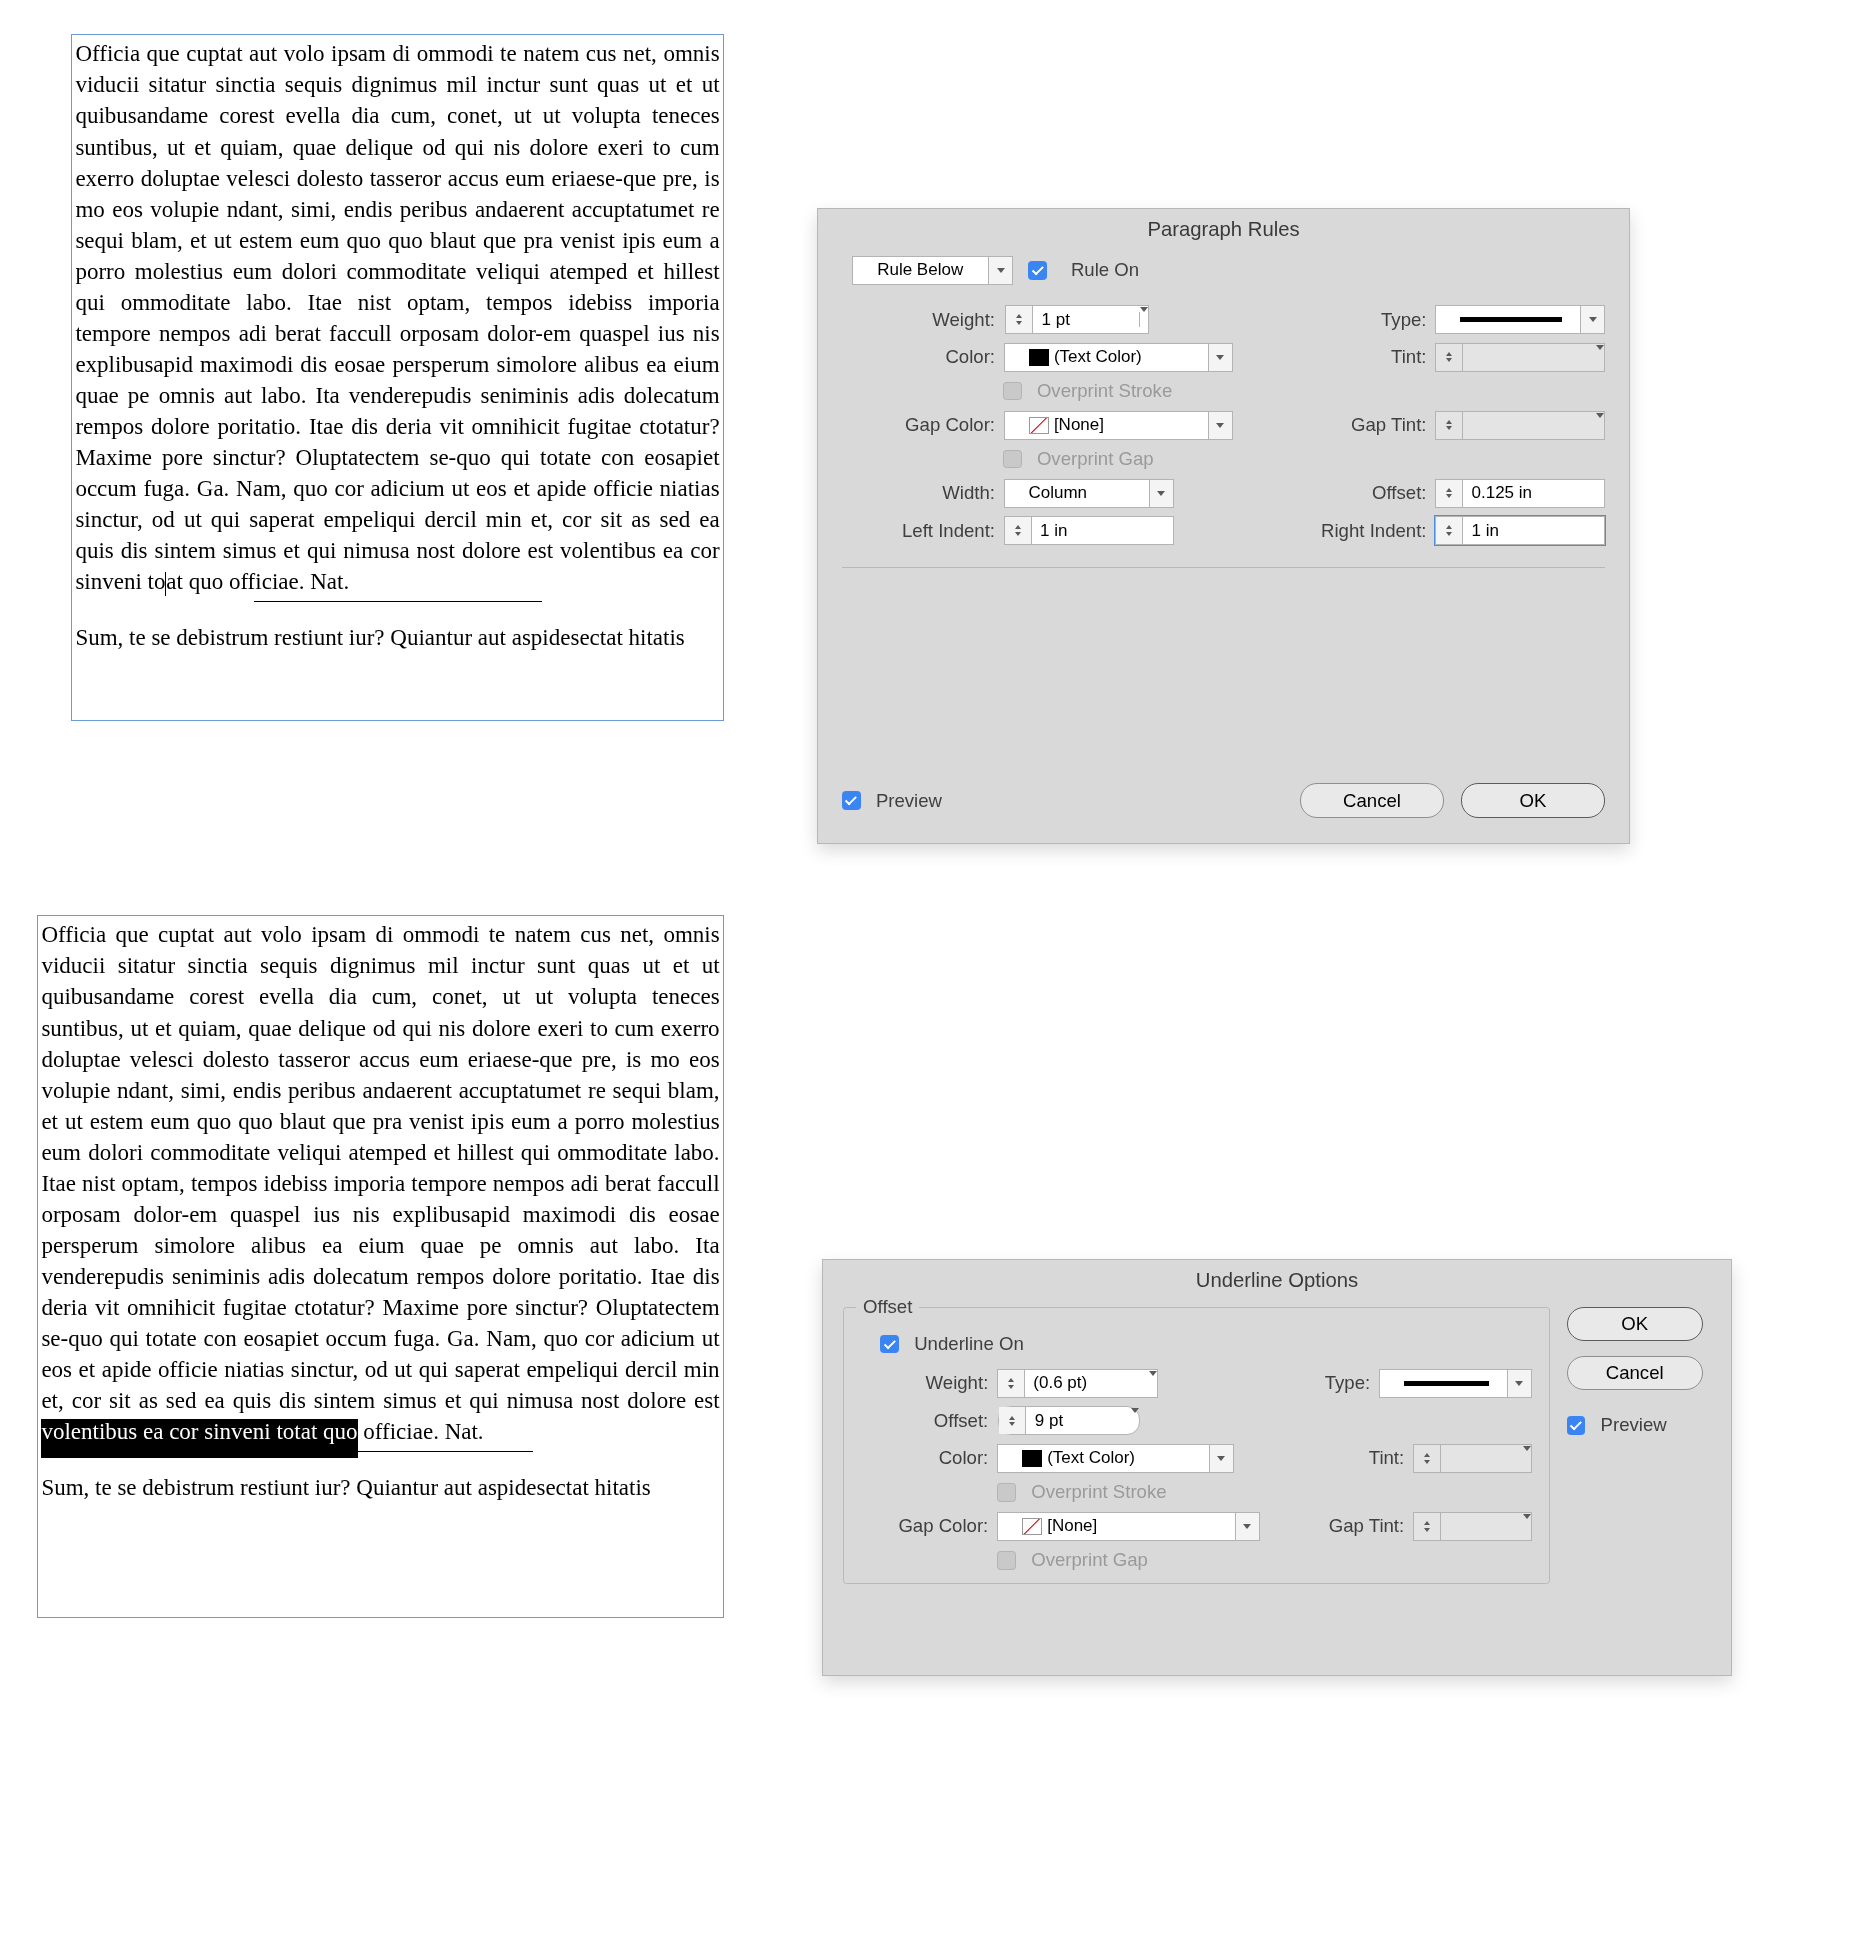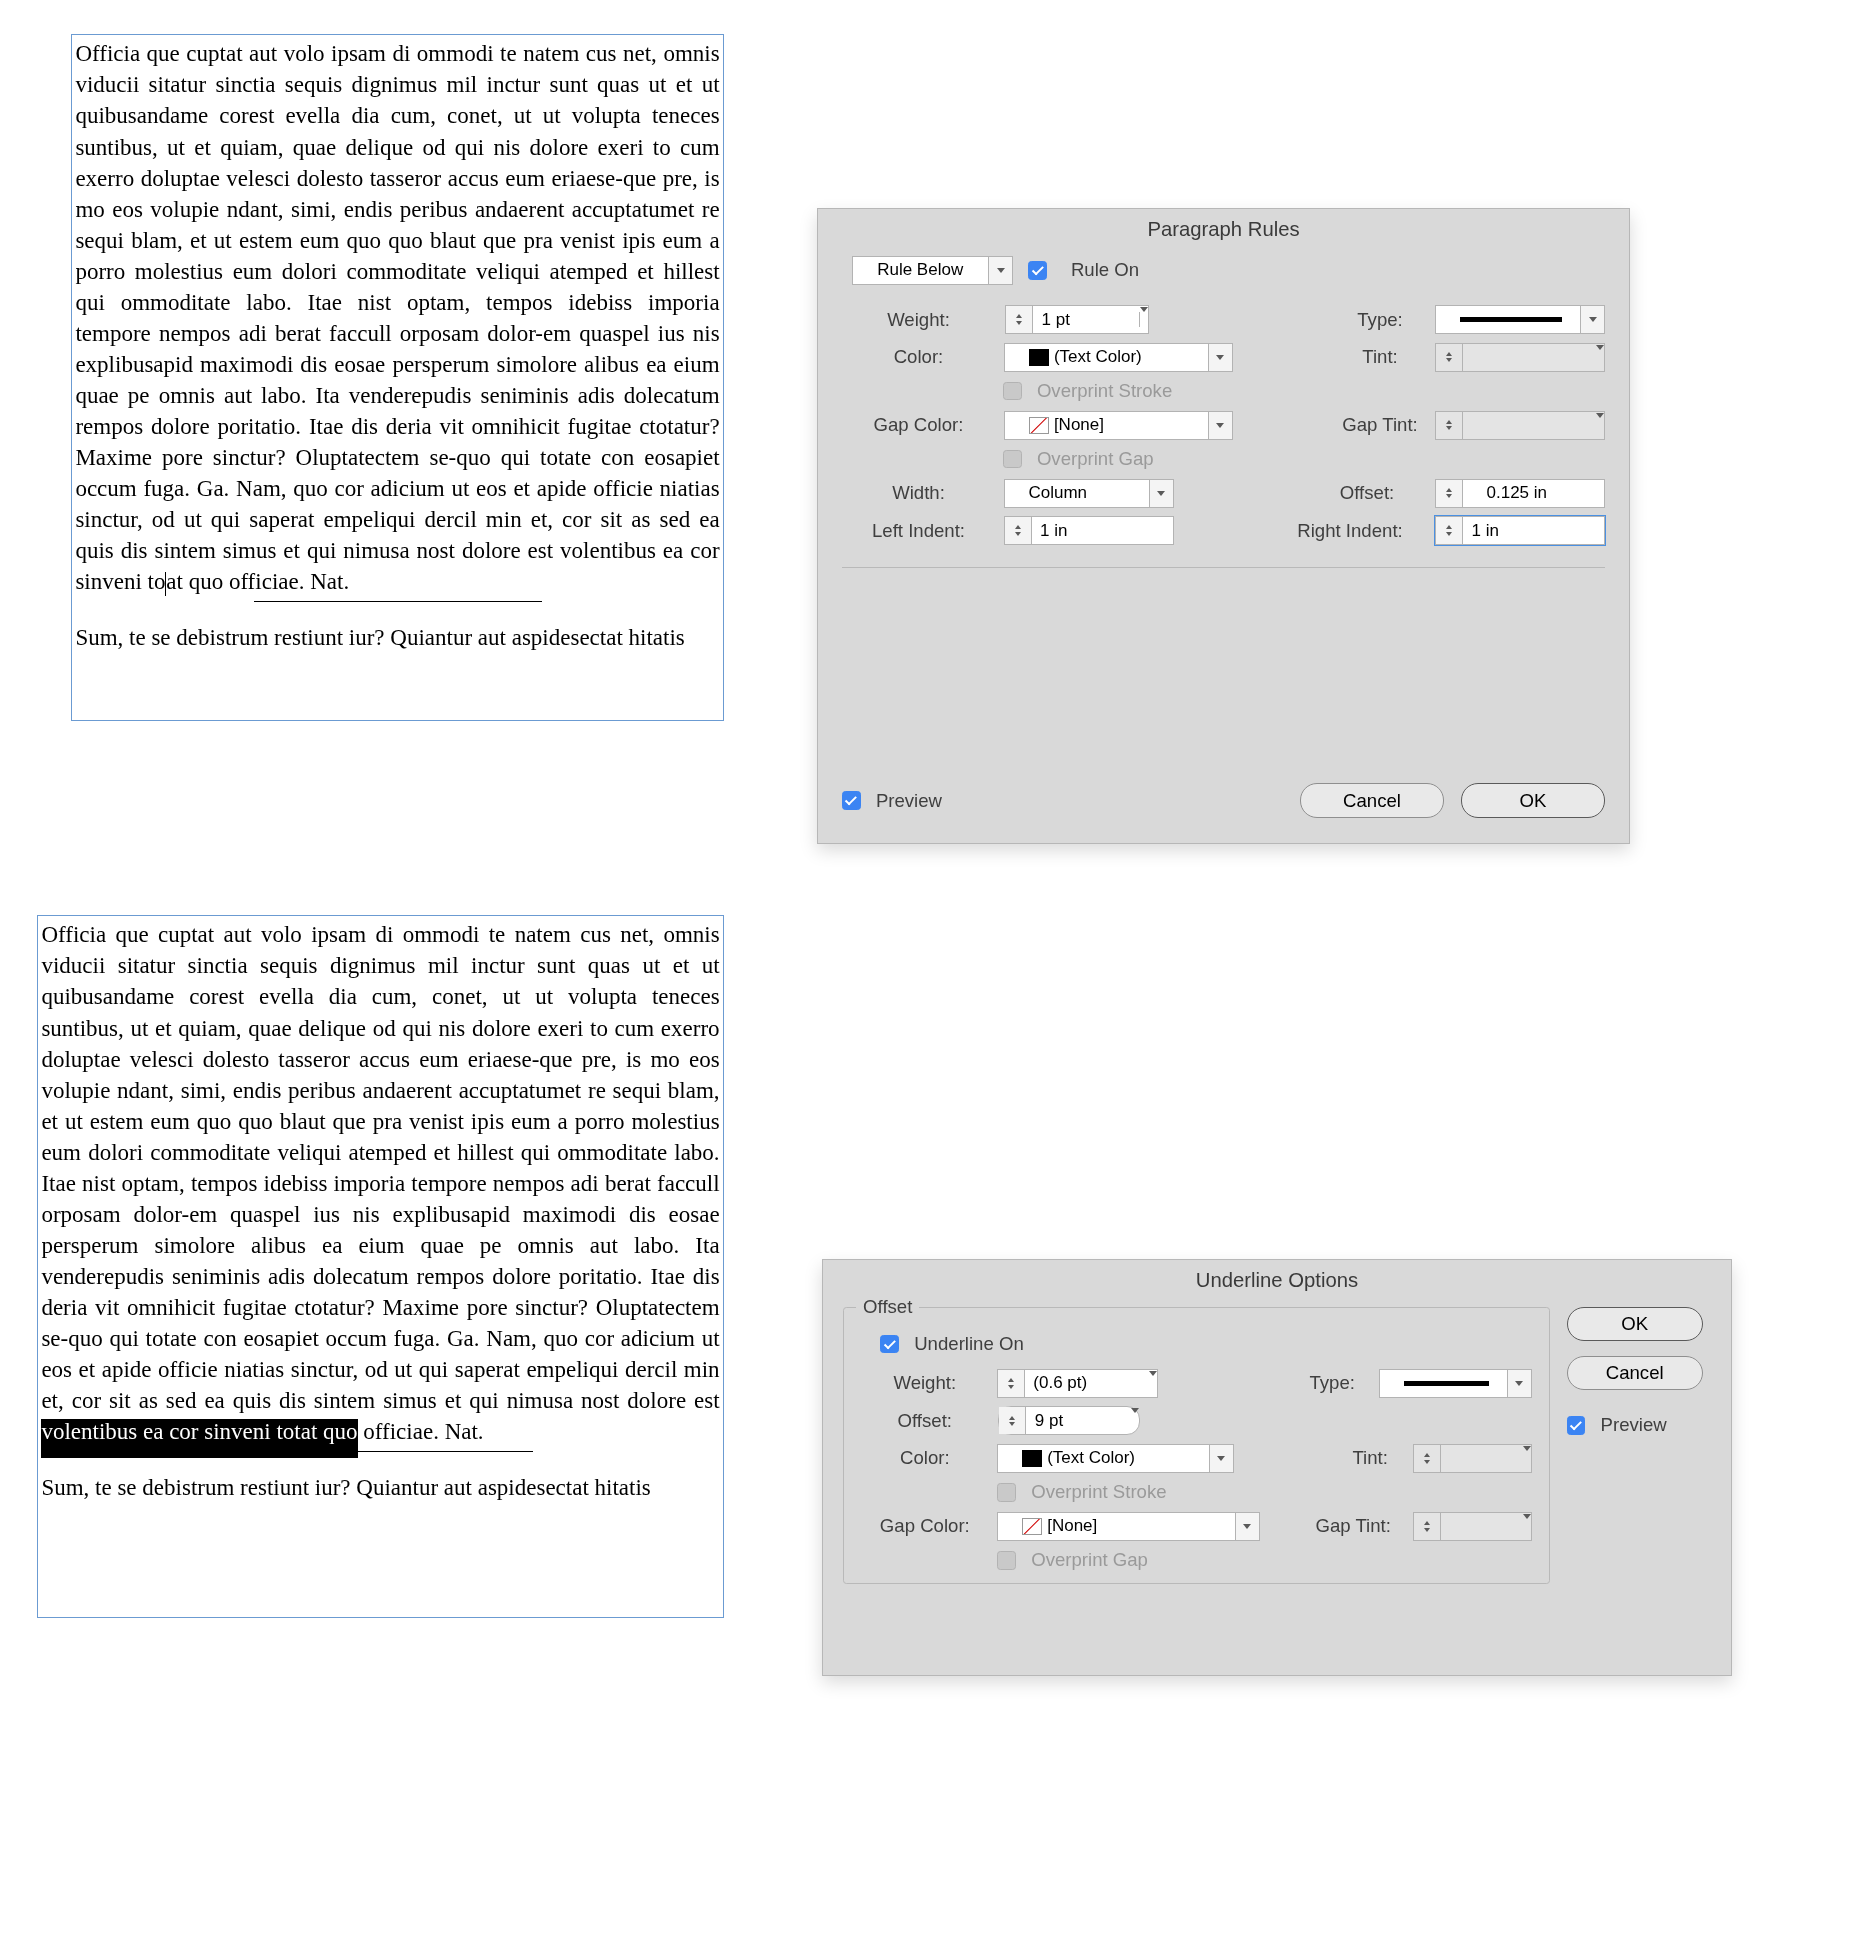--- a/index.html
+++ b/index.html
@@ -63,21 +63,21 @@
   .titlebar {
     text-align:center;
     font-size: 20.3px;
     color:#3a3a3a;
     padding:8.5px 0 15.3px;
   }
   .row { display:flex; align-items:center; margin-bottom: 8.5px; }
   .label {
     font-size: 18.6px;
     color:#3f3f3f;
-    text-align:center;
+    text-align:right;
   }
   .label-disabled { color:#9a9a9a; }
   .select, .input {
     background:#fff;
     border:0.8px solid #b3b3b3;
     border-radius:0;
     height:29px;
     font-size:17px;
     padding: 0 24px;
     display:inline-flex;
@@ -290,21 +290,21 @@
     </div>
 
     <div class="row">
       <span class="label" style="width:153px;">Width:</span>
       <div class="select" style="width:170px; margin-left:8.5px;">
         <span>Column</span>
         <span class="chevron chevron-down"></span>
       </div>
       <span style="flex:1"></span>
       <span class="label" style="width:119px;">Offset:</span>
-      <div class="stepper" style="width:170px; margin-left:8.5px;gap:15px;">
+      <div class="stepper" style="width:170px; margin-left:8.5px;">
         <span class="arrows">
             <span class="up"></span>
             <span class="down"></span>
           </span>
         <span class="val">0.125 in</span>
       </div>
     </div>
 
     <div class="row">
       <span class="label" style="width:153px;">Left Indent:</span>

